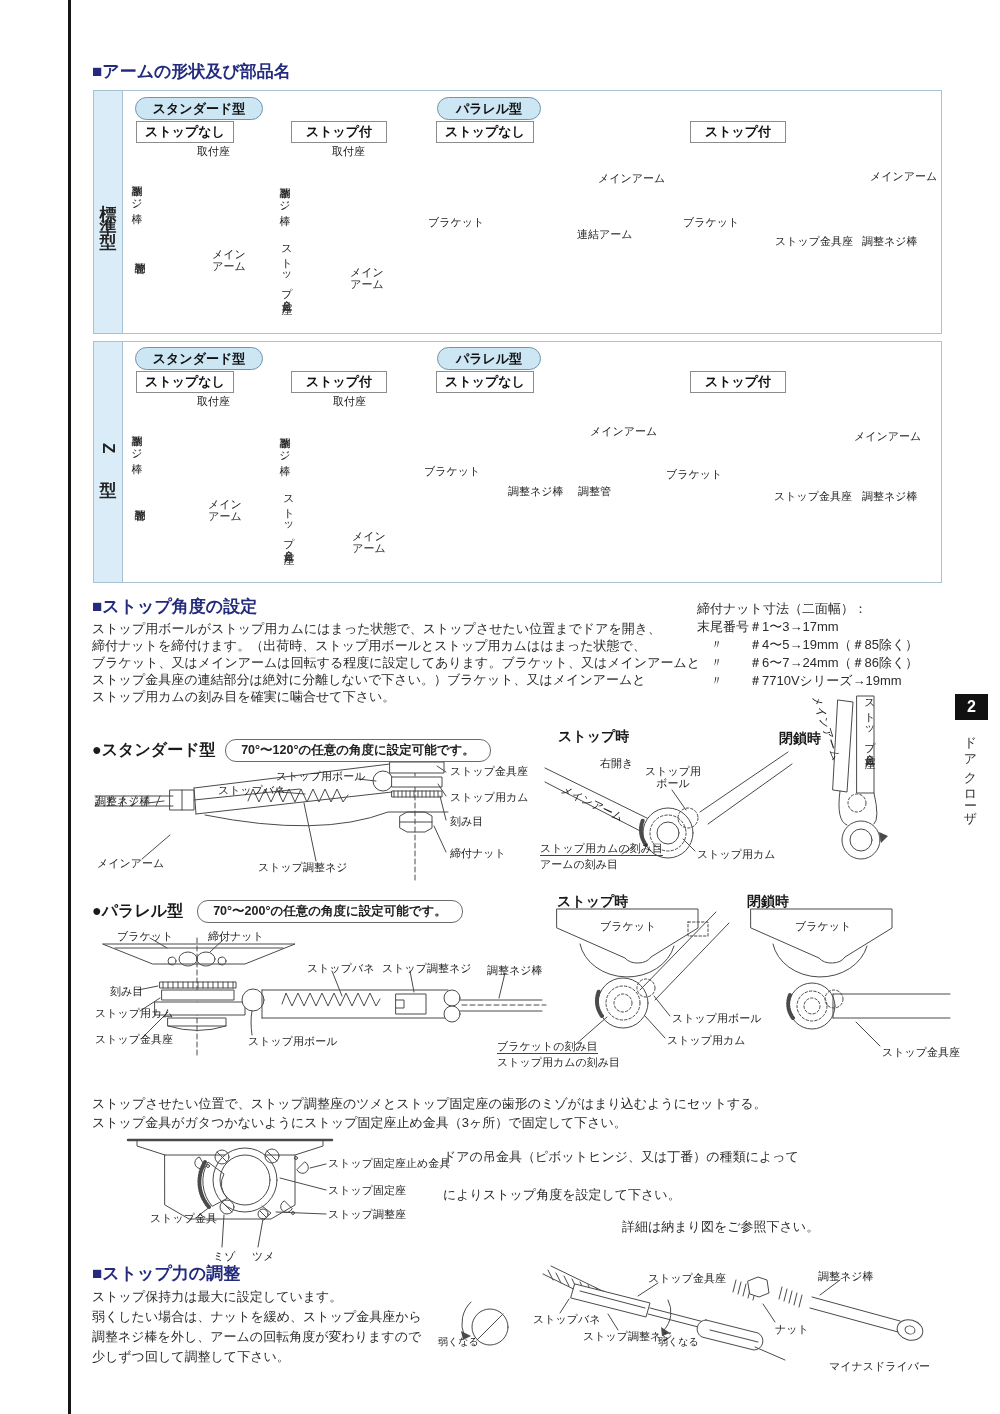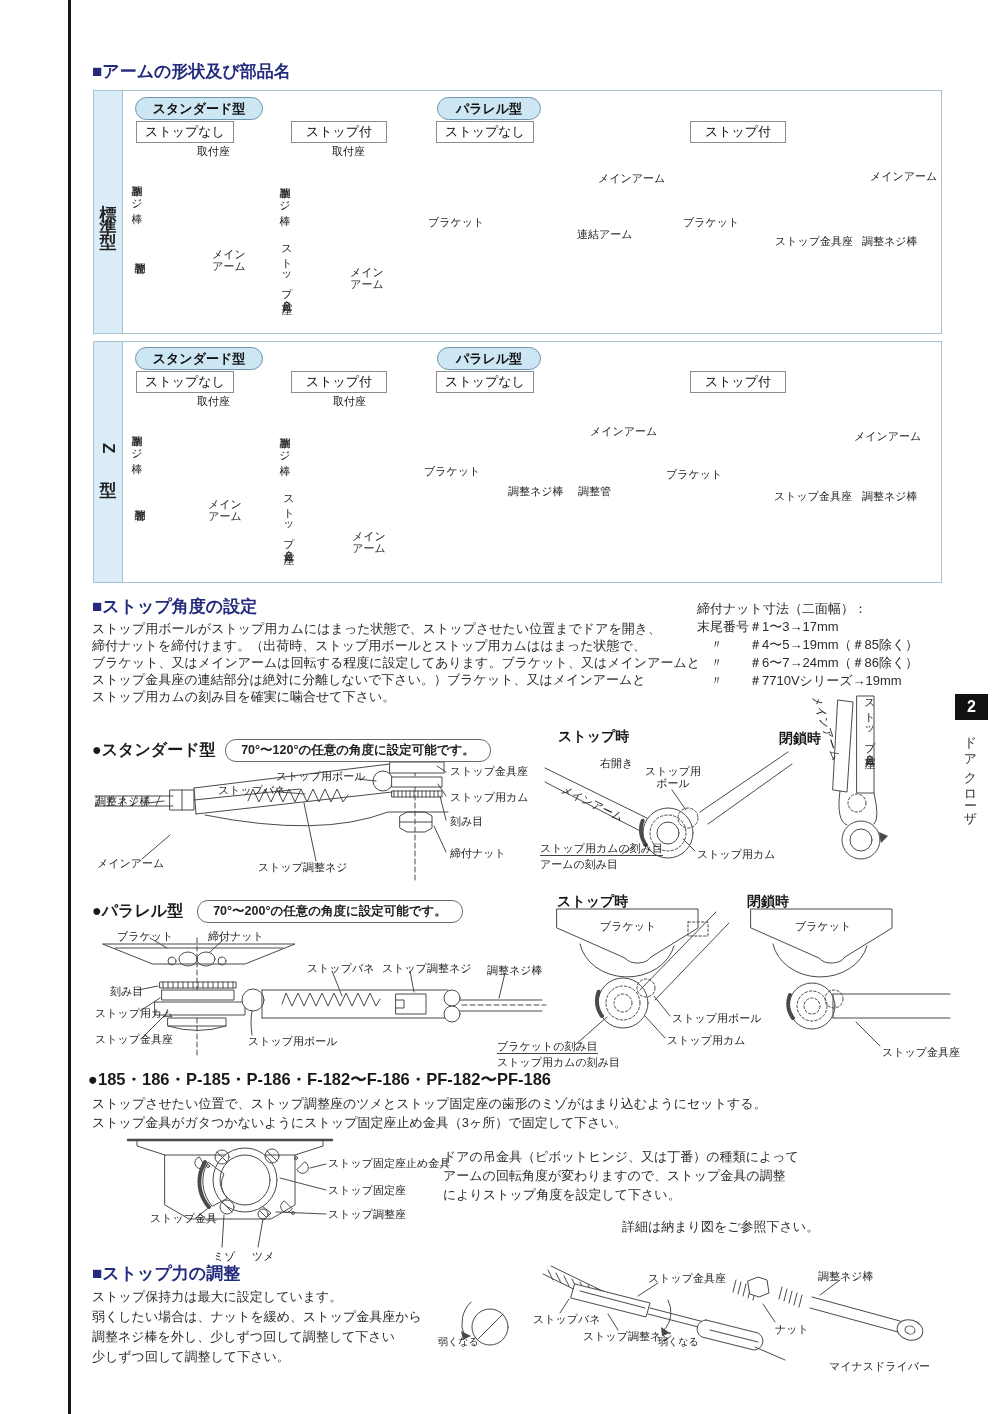--- a/index.html
+++ b/index.html
@@ -17,21 +17,21 @@
   .lbl.two{white-space:pre-line;text-align:center;}
   .lbl.u{border-bottom:1px solid #444;padding-bottom:1px;}
   .lbl.rot{transform-origin:left top;}
   
   .typebox{position:absolute;border:1.5px solid #a9c2d2;background:#fff;}
   .sidestrip{position:absolute;left:0;top:0;bottom:0;width:28px;background:#d9ecf7;border-right:1px solid #a9c2d2;
              display:flex;align-items:center;justify-content:center;}
   .sidelabel{writing-mode:vertical-rl;font-size:17px;font-weight:bold;color:#222;letter-spacing:14px;}
   .pill{position:absolute;background:#cde6f4;border:1px solid #6f95aa;border-radius:12px;
         font-size:13px;font-weight:bold;color:#111;display:flex;align-items:center;justify-content:center;}
-  .tag{position:absolute;background:#fff;border:1px solid #8c8c8c;font-size:13px;font-weight:normal;color:#111;
+  .tag{position:absolute;background:#fff;border:1px solid #8c8c8c;font-size:13px;font-weight:bold;color:#111;
        display:flex;align-items:center;justify-content:center;text-align:right;}
   .rangepill{position:absolute;background:#fff;border:1.5px solid #6b6b6b;border-radius:11px;
        font-size:12.5px;font-weight:bold;color:#222;display:flex;align-items:center;justify-content:center;white-space:nowrap;}
   
   .leftrule{position:absolute;left:68px;top:0;width:3px;height:1414px;background:#161616;}
   .pagetab{position:absolute;left:955px;top:694px;width:33px;height:26px;background:#111;color:#fff;
            font-size:16px;font-weight:bold;display:flex;align-items:center;justify-content:center;}
   .sidetitle{position:absolute;left:961px;top:727px;writing-mode:vertical-rl;font-size:13px;color:#333;letter-spacing:3px;}
   
   svg.art{position:absolute;left:0;top:0;}
@@ -500,40 +500,38 @@
   <div class="sub-h" style="left:557px;top:893px">ストップ時</div>
   <div class="sub-h" style="left:747px;top:893px">閉鎖時</div>
   <div class="lbl" style="left:600px;top:920px">ブラケット</div>
   <div class="lbl" style="left:795px;top:920px">ブラケット</div>
   <div class="lbl" style="left:672px;top:1012px">ストップ用ボール</div>
   <div class="lbl" style="left:667px;top:1034px">ストップ用カム</div>
   <div class="lbl u" style="left:497px;top:1040px">ブラケットの刻み目</div>
   <div class="lbl" style="left:497px;top:1056px">ストップ用カムの刻み目</div>
   <div class="lbl" style="left:882px;top:1046px">ストップ金具座</div>
 
-  <div class="h-blk" style="left:88px;top:1069px;font-size:16.5px">●185・186・P-185・P-186・F-182〜F-186・PF-182〜PF-186</div>
   <div class="bt" style="left:92px;top:1095px">ストップさせたい位置で、ストップ調整座のツメとストップ固定座の歯形のミゾがはまり込むようにセットする。</div>
   <div class="bt" style="left:92px;top:1114px">ストップ金具がガタつかないようにストップ固定座止め金具（3ヶ所）で固定して下さい。</div>
 
   <div class="lbl" style="left:328px;top:1157px">ストップ固定座止め金具</div>
   <div class="lbl" style="left:328px;top:1184px">ストップ固定座</div>
   <div class="lbl" style="left:328px;top:1208px">ストップ調整座</div>
   <div class="lbl" style="left:150px;top:1212px">ストップ金具</div>
   <div class="lbl" style="left:213px;top:1250px">ミゾ</div>
   <div class="lbl" style="left:252px;top:1250px">ツメ</div>
 
   <div class="bt" style="left:443px;top:1148px">ドアの吊金具（ピボットヒンジ、又は丁番）の種類によって</div>
-  <div class="bt" style="left:443px;top:1167px">アームの回転角度が変わりますので、ストップ金具の調整</div>
   <div class="bt" style="left:443px;top:1186px">によりストップ角度を設定して下さい。</div>
   <div class="bt" style="left:622px;top:1218px">詳細は納まり図をご参照下さい。</div>
 
   <div class="h-navy" style="left:92px;top:1262px">■ストップ力の調整</div>
   <div class="bt" style="left:92px;top:1288px">ストップ保持力は最大に設定しています。</div>
   <div class="bt" style="left:92px;top:1308px">弱くしたい場合は、ナットを緩め、ストップ金具座から</div>
-  <div class="bt" style="left:92px;top:1328px">調整ネジ棒を外し、少しずつ回して調整して下さい</div>
+  <div class="bt" style="left:92px;top:1328px">調整ネジ棒を外し、アームの回転角度が変わりますので</div>
   <div class="bt" style="left:92px;top:1348px">少しずつ回して調整して下さい。</div>
 
   <div class="lbl" style="left:438px;top:1336px;font-size:10px">弱くなる</div>
   <div class="lbl" style="left:648px;top:1272px">ストップ金具座</div>
   <div class="lbl" style="left:533px;top:1313px">ストップバネ</div>
   <div class="lbl" style="left:583px;top:1330px">ストップ調整ネジ</div>
   <div class="lbl" style="left:658px;top:1336px;font-size:10px">弱くなる</div>
   <div class="lbl" style="left:829px;top:1360px">マイナスドライバー</div>
   <div class="lbl" style="left:818px;top:1270px">調整ネジ棒</div>
   <div class="lbl" style="left:775px;top:1323px">ナット</div>

